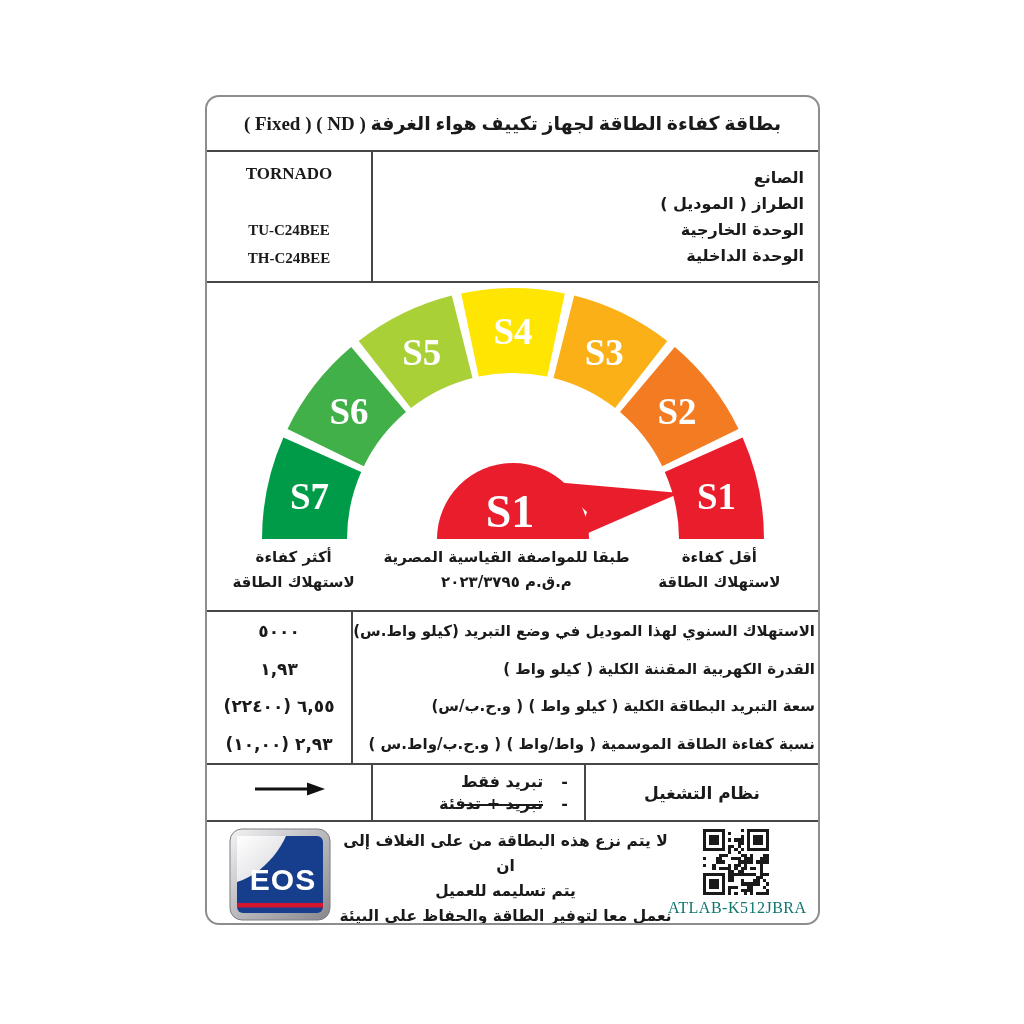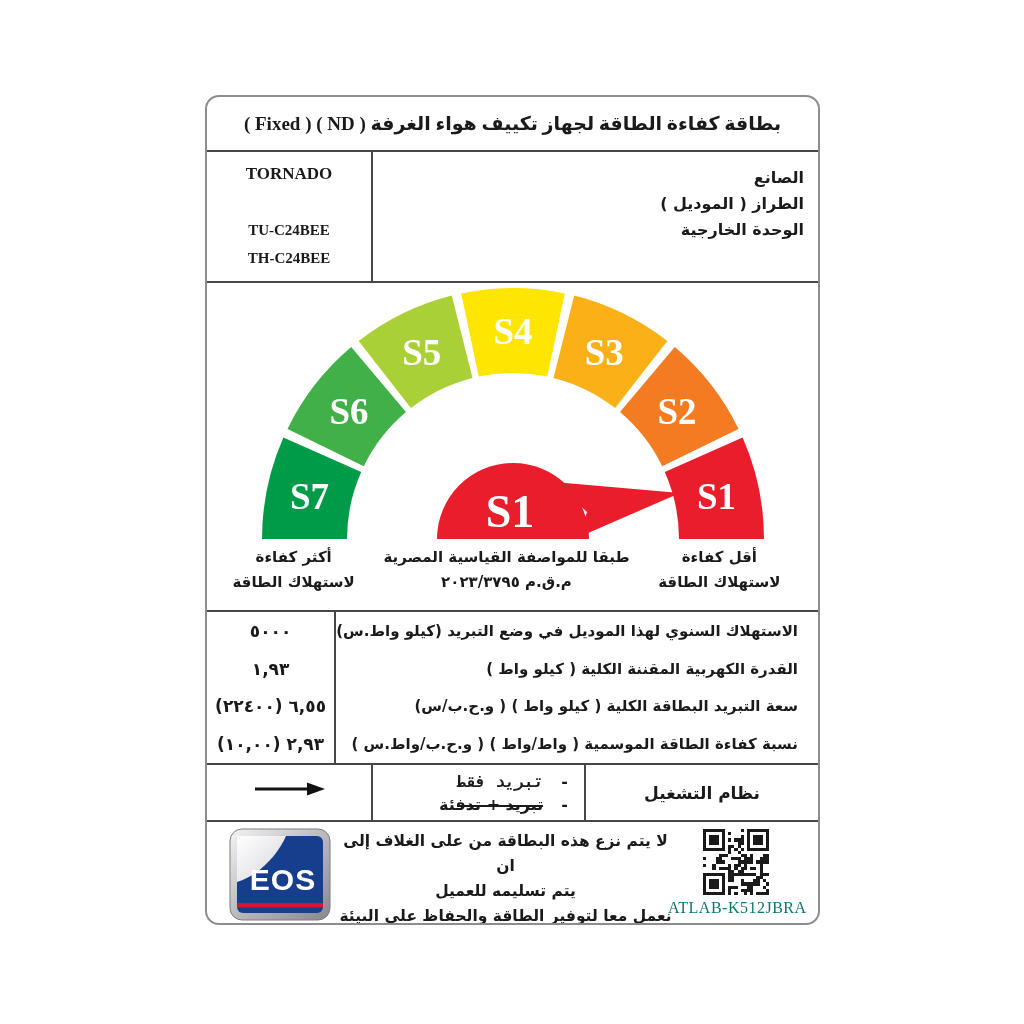--- a/index.html
+++ b/index.html
@@ -55,37 +55,37 @@
   .spec-left{
     width:166px;border-right:2px solid #474747;box-sizing:border-box;
     display:grid;grid-template-rows:repeat(4,1fr);
   }
   .spec-left .sval{
     display:flex;align-items:center;justify-content:center;direction:rtl;
     font-weight:bold;font-size:17px;white-space:nowrap;
   }
   .spec-right{flex:1;direction:rtl;display:grid;grid-template-rows:repeat(4,1fr);}
   .spec-right .slab{
-    display:flex;align-items:center;padding-right:20px;
+    display:flex;align-items:center;padding-right:3px;
     font-weight:bold;font-size:15px;white-space:nowrap;
   }
   
   .oper{height:57px;display:flex;}
   .op-arrow{
     width:166px;border-right:2px solid #474747;box-sizing:border-box;
     display:flex;justify-content:center;align-items:flex-start;padding-top:16px;
   }
   .op-opts{
     width:213px;border-right:2px solid #474747;box-sizing:border-box;
     direction:rtl;display:flex;flex-direction:column;justify-content:center;
     padding-right:16px;gap:3px;
   }
   .op-line{font-weight:bold;font-size:16px;white-space:nowrap;}
   .op-line .dash{display:inline-block;margin-inline-end:18px;font-weight:bold;}
-  .op-line .opt.u{border-bottom:2px solid #1a1a1a;padding-bottom:13px;font-family:Liberation Mono, monospace;}
+  .op-line .opt.u{border-bottom:2px solid #1a1a1a;padding-bottom:13px;}
   .op-label{
     flex:1;display:flex;align-items:center;justify-content:center;
     font-weight:bold;font-size:17px;direction:rtl;white-space:nowrap;
   }
   
   .footer{height:105px;position:relative;}
   .eos{position:absolute;left:22px;top:6px;width:102px;height:93px;}
   .notes{
     position:absolute;left:128px;right:142px;top:7px;direction:rtl;
     text-align:center;font-weight:bold;font-size:15.5px;line-height:25px;
@@ -108,20 +108,21 @@
     <div class="hdr-left">
       <div class="val brand">TORNADO</div>
       <div class="val"></div>
       <div class="val">TU-C24BEE</div>
       <div class="val">TH-C24BEE</div>
     </div>
     <div class="hdr-right">
       <div class="lab">الصانع</div>
       <div class="lab">الطراز ( الموديل )</div>
       <div class="lab">الوحدة الخارجية</div>
+      <div class="lab">الوحدة الداخلية</div>
     </div>
   </div>
 
   <div class="sec gauge-sec">
     <svg width="611" height="260" viewBox="0 0 611 260">
         <path d="M55.0,256.0 A251,251 0 0 1 76.4,154.6 L154.2,188.9 A166,166 0 0 0 140.0,256.0 Z" fill="#009B48"></path>
         <text x="102.5" y="213.1" text-anchor="middle" dominant-baseline="central" fill="#ffffff" font-family="Liberation Serif, serif" font-weight="bold" font-size="37">S7</text>
         <path d="M80.5,145.9 A251,251 0 0 1 144.2,64.1 L199.0,129.1 A166,166 0 0 0 156.8,183.2 Z" fill="#41B049"></path>
         <text x="142.0" y="128.1" text-anchor="middle" dominant-baseline="central" fill="#ffffff" font-family="Liberation Serif, serif" font-weight="bold" font-size="37">S6</text>
         <path d="M151.7,58.1 A251,251 0 0 1 244.8,12.6 L265.5,95.0 A166,166 0 0 0 203.9,125.1 Z" fill="#AAD038"></path>

